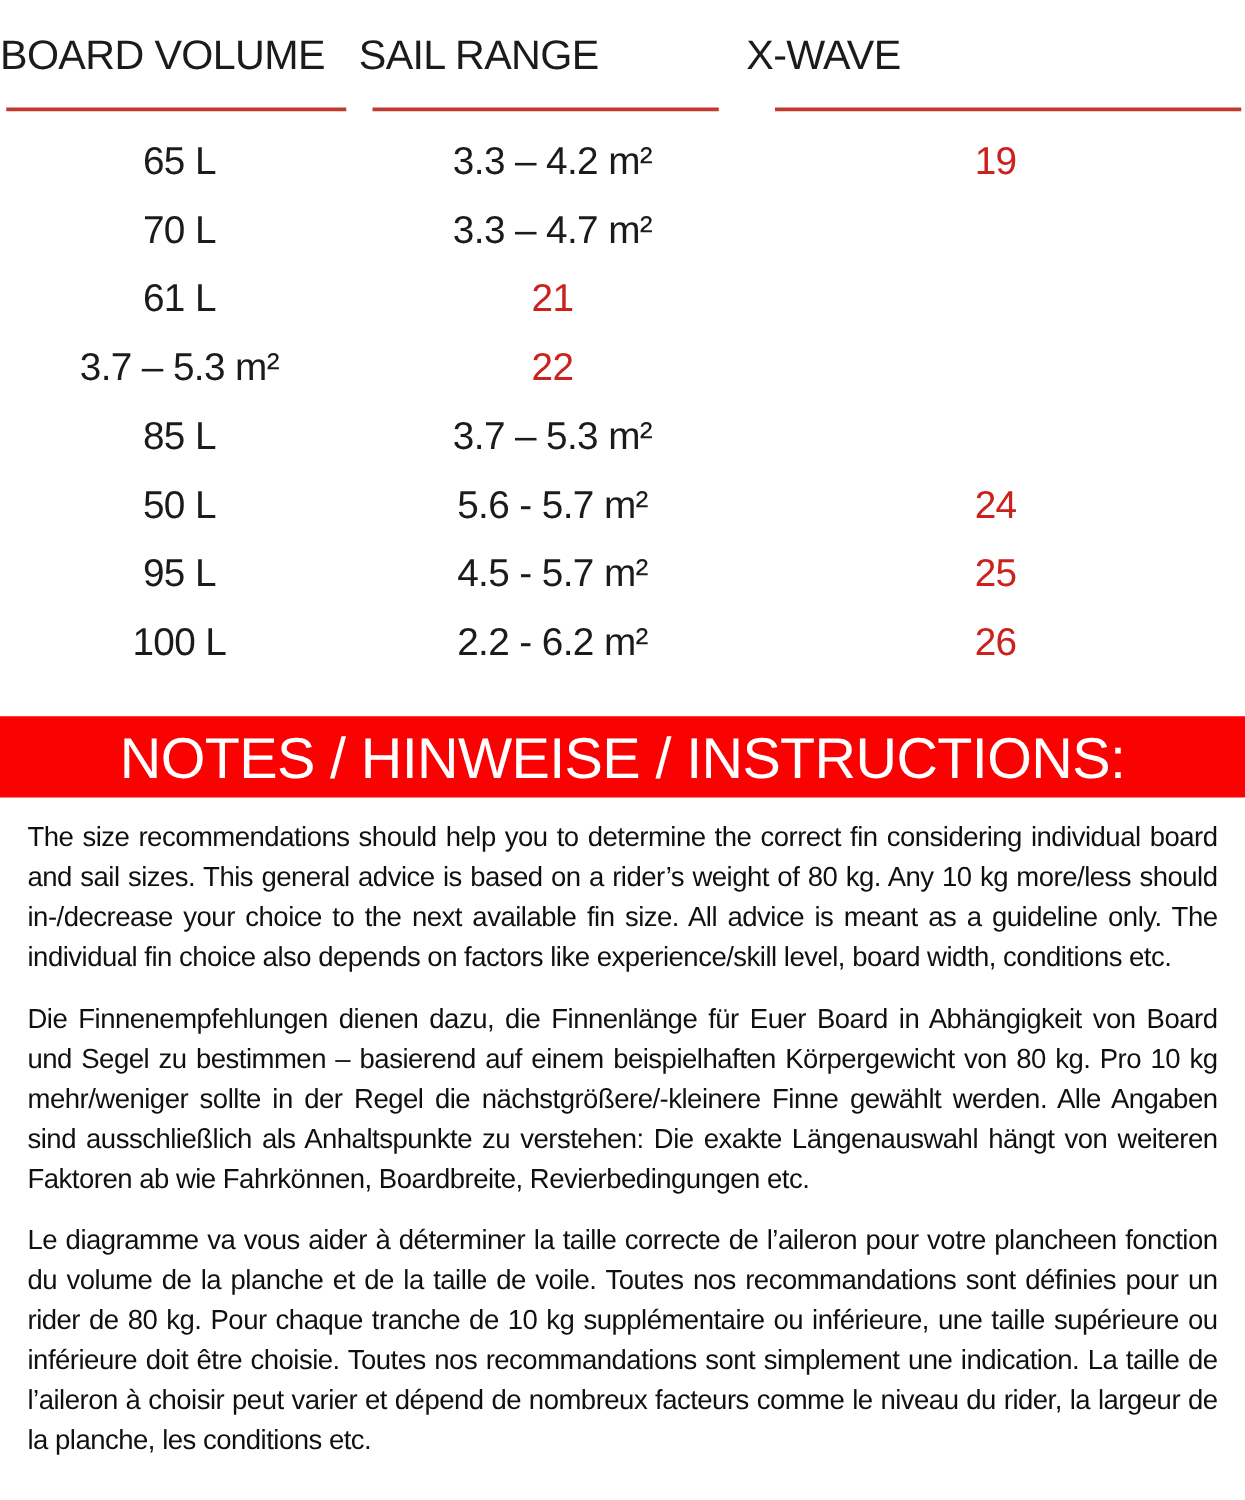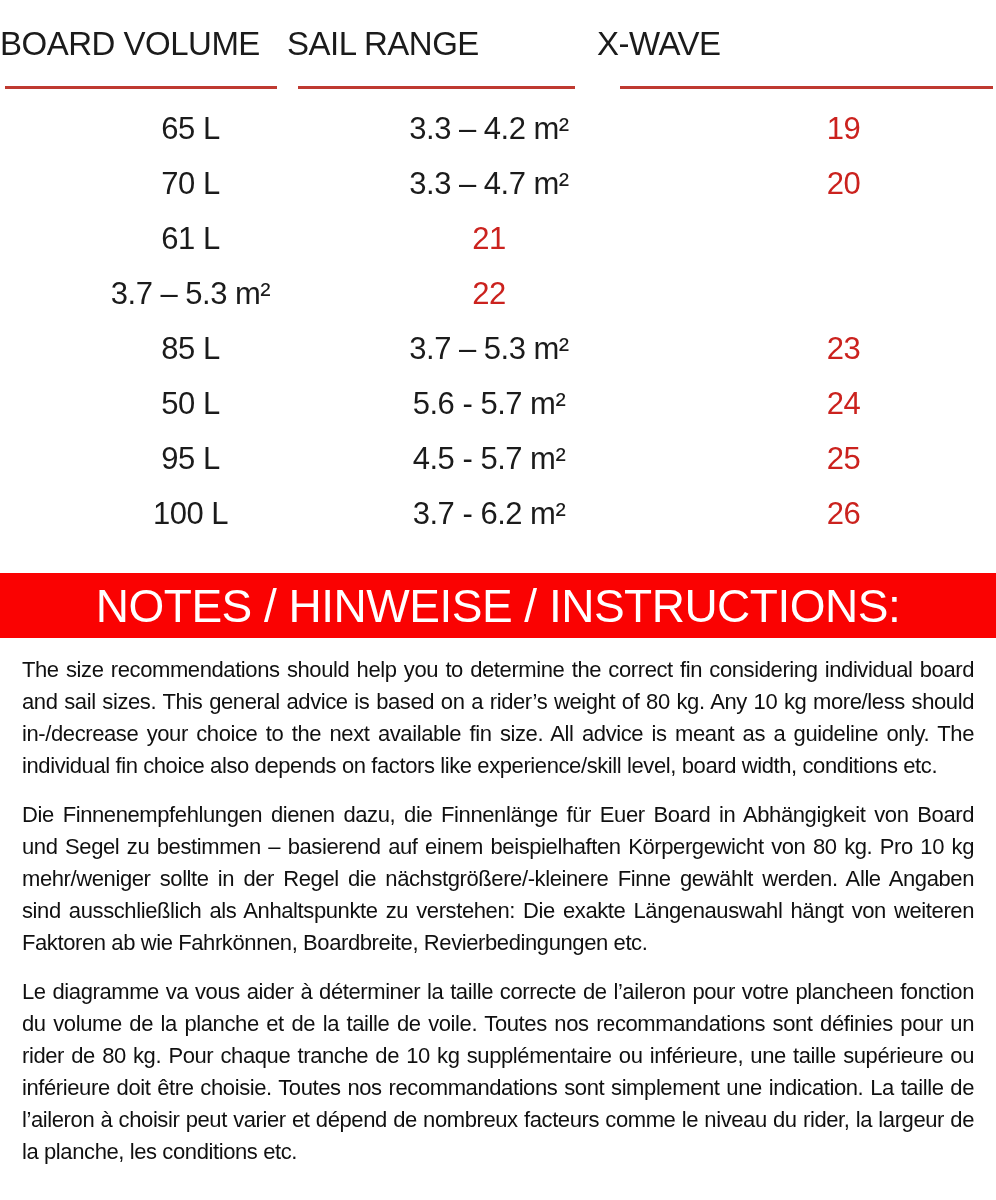--- a/index.html
+++ b/index.html
@@ -29,21 +29,21 @@
     color:#1b1b1b;
     white-space:nowrap;
   }
   .rule-row{margin-top:22px;}
   .rule{height:3px;background:var(--rule-red);}
   .rule-1{margin:0 10px 0 5px;}
   .rule-2{margin:0 22px 0 11px;}
   .rule-3{margin:0 3px 0 23px;}
   
   .tbody{margin-top:12px;}
-  .tr{height:55px;align-items:center;margin-left:47px;}
+  .tr{height:55px;align-items:center;}
   .td{
     text-align:center;
     font-size:31px;
     letter-spacing:-0.5px;
     color:#1b1b1b;
     white-space:nowrap;
   }
   .td.fin{color:var(--text-red);}
   
   .banner{
@@ -92,48 +92,46 @@
 
     <div class="tbody">
       <div class="tr grid3">
         <div class="td vol">65 L</div>
         <div class="td sail">3.3 – 4.2 m²</div>
         <div class="td fin">19</div>
       </div>
       <div class="tr grid3">
         <div class="td vol">70 L</div>
         <div class="td sail">3.3 – 4.7 m²</div>
-        <div class="td fin">20</div>
       </div>
       <div class="tr grid3">
         <div class="td vol">61 L</div>
         <div class="td fin">21</div>
       </div>
       <div class="tr grid3">
         <div class="td sail">3.7 – 5.3 m²</div>
         <div class="td fin">22</div>
       </div>
       <div class="tr grid3">
         <div class="td vol">85 L</div>
         <div class="td sail">3.7 – 5.3 m²</div>
-        <div class="td fin">23</div>
       </div>
       <div class="tr grid3">
         <div class="td vol">50 L</div>
         <div class="td sail">5.6 - 5.7 m²</div>
         <div class="td fin">24</div>
       </div>
       <div class="tr grid3">
         <div class="td vol">95 L</div>
         <div class="td sail">4.5 - 5.7 m²</div>
         <div class="td fin">25</div>
       </div>
       <div class="tr grid3">
         <div class="td vol">100 L</div>
-        <div class="td sail">3.7 - 6.2 m²</div>
+        <div class="td sail">2.2 - 6.2 m²</div>
         <div class="td fin">26</div>
       </div>
     </div>
 
   </div>
 
   <div class="banner">
     <span class="banner-title">NOTES / HINWEISE / INSTRUCTIONS:</span>
   </div>
 

